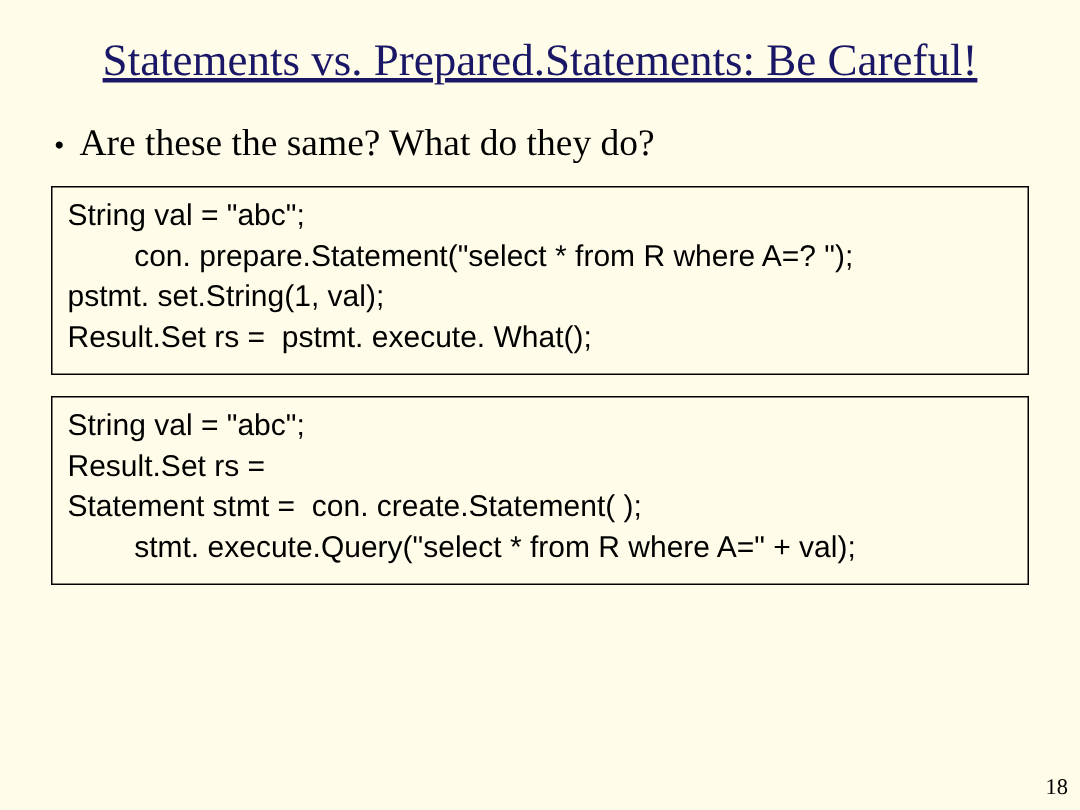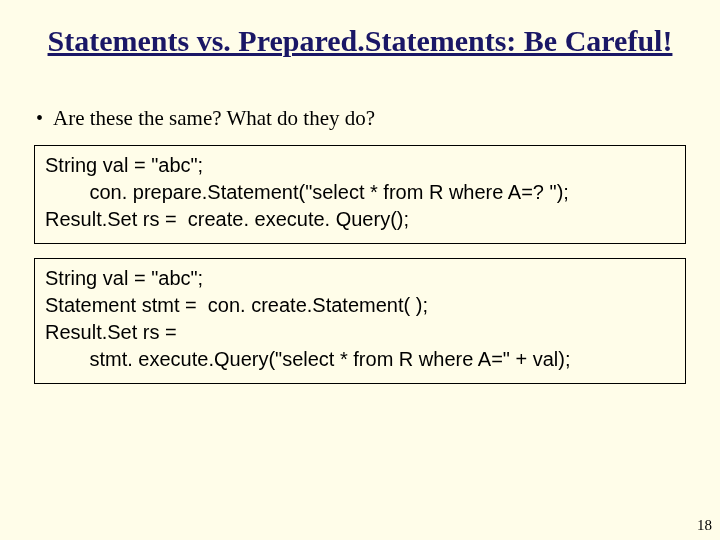--- a/index.html
+++ b/index.html
@@ -10,43 +10,42 @@
     font-family: "Times New Roman", Times, serif;
     position: relative;
     overflow: hidden;
   }
   .slide {
     padding: 16px 32px 0 32px;
   }
   .title {
     text-align: center;
     font-size: 30px;
-    font-weight: bold;
+    font-weight: normal;
     text-decoration: underline;
     color: #1a1766;
     line-height: 1.25;
     margin-bottom: 22px;
     margin-top: 6px;
   }
   .bullet-row {
     display: flex;
     align-items: baseline;
     margin-bottom: 14px;
     padding-left: 4px;
   }
   .bullet {
     font-size: 20px;
     color: #000;
     margin-right: 10px;
     line-height: 1;
   }
   .bullet-text {
-    font-size: 21px;
+    font-size: 25px;
     color: #000;
-    margin-top: 24px;
   }
   .code-box {
     border: 1.5px solid #000;
     background: #fffde9;
     padding: 6px 10px 10px 10px;
     margin: 0 2px 14px 2px;
     font-family: Arial, Helvetica, sans-serif;
     font-size: 20px;
     line-height: 1.35;
     color: #000;
@@ -70,25 +69,26 @@
   <h1 class="title">Statements vs. Prepared.Statements: Be Careful!</h1>
 
   <div class="bullet-row">
     <span class="bullet">•</span>
     <span class="bullet-text">Are these the same? What do they do?</span>
   </div>
 
   <div class="code-box">
     <div class="code-line">String val = "abc";</div>
     <div class="code-line">        con. prepare.Statement("select * from R where A=? ");</div>
-    <div class="code-line">Result.Set rs =  create. execute. Query();</div>
+    <div class="code-line">pstmt. set.String(1, val);</div>
+    <div class="code-line">Result.Set rs =  pstmt. execute. What();</div>
   </div>
 
   <div class="code-box">
     <div class="code-line">String val = "abc";</div>
+    <div class="code-line">Result.Set rs =</div>
     <div class="code-line">Statement stmt =  con. create.Statement( );</div>
-    <div class="code-line">Result.Set rs =</div>
     <div class="code-line">        stmt. execute.Query("select * from R where A=" + val);</div>
   </div>
 
 </div>
 
 <div class="page-num">18</div>
 
 </body></html>

